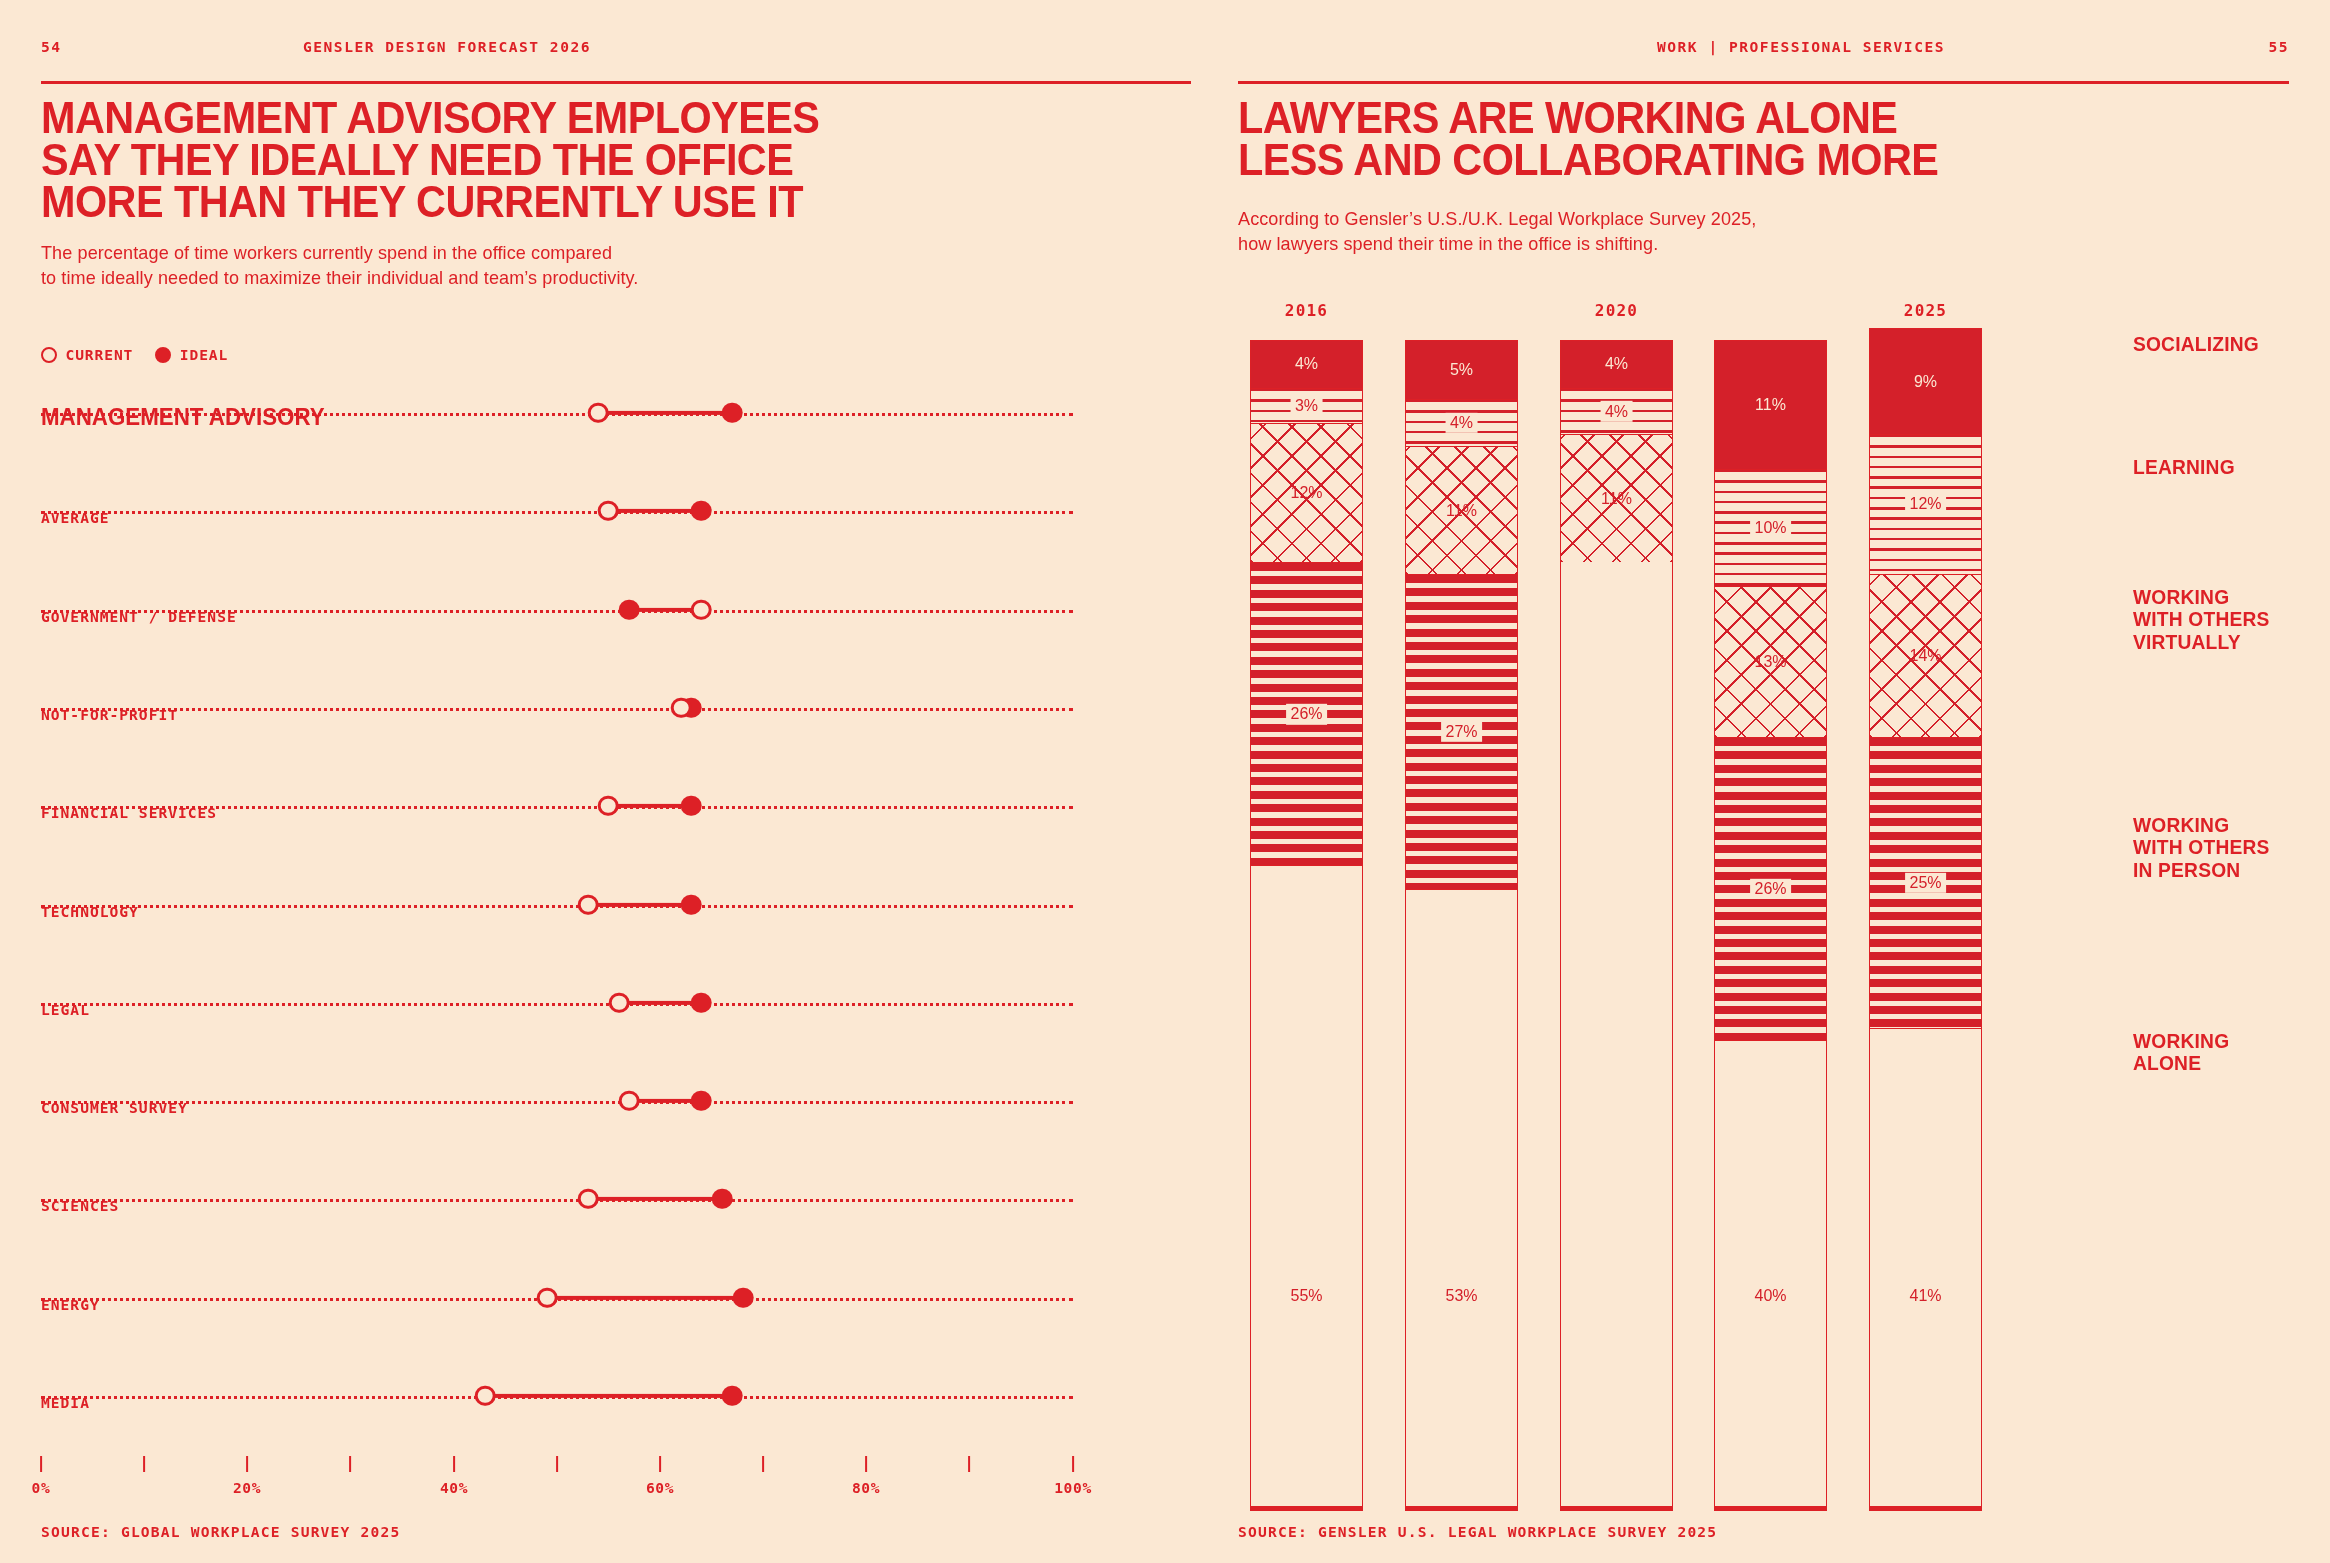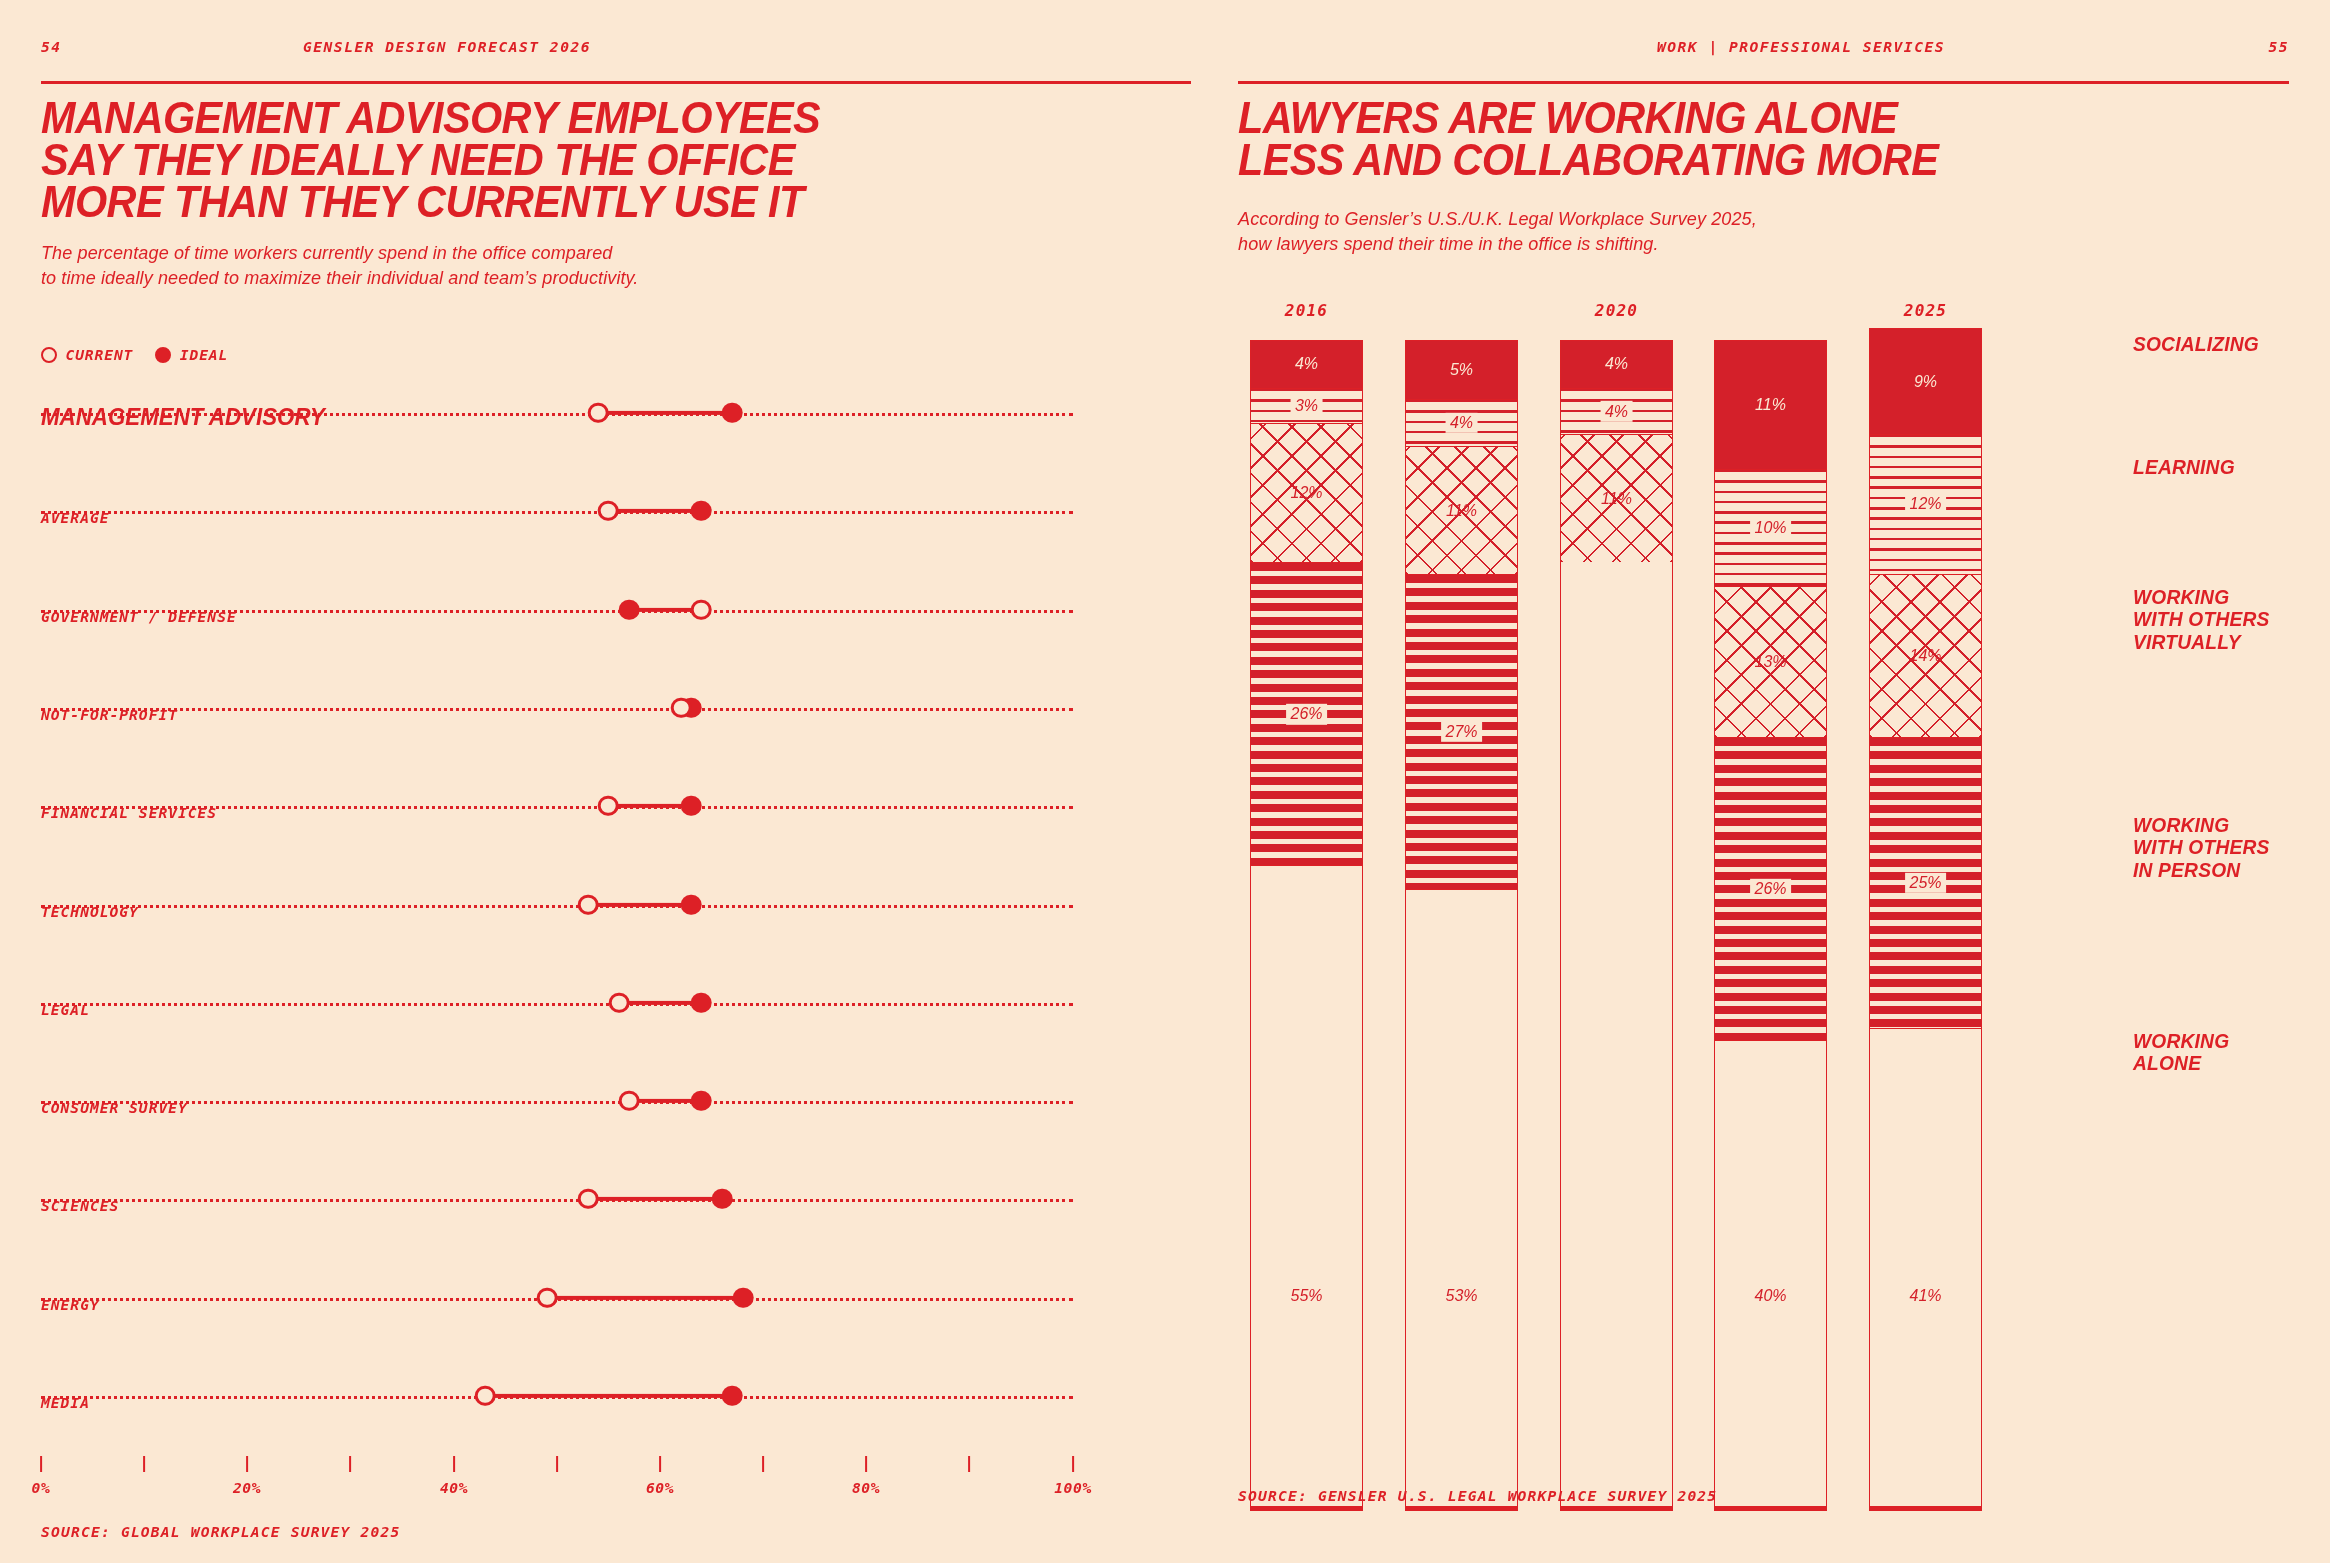--- a/index.html
+++ b/index.html
@@ -10,21 +10,21 @@
   *{box-sizing:border-box;}
   html,body{margin:0;padding:0;}
   body{
     width:2330px;height:1563px;
     background:var(--bg);
     font-family:"Liberation Sans", sans-serif;
     color:var(--red);
     overflow:hidden;
     position:relative;
   }
-  .spread{position:absolute;inset:0;display:flex;font-style:italic;}
+  .spread{position:absolute;inset:0;display:flex;}
   .page{position:relative;height:1563px;}
   .page-left{width:1232px;}
   .page-right{width:1098px;}
 
   
   .runhead{
     position:absolute;top:38px;
     font-family:"DejaVu Sans Mono","Liberation Mono",monospace;
     font-size:14.6px;letter-spacing:1.5px;font-weight:700;
     color:var(--red);white-space:nowrap;
@@ -116,21 +116,21 @@
     font-size:14.6px;letter-spacing:0.6px;font-weight:700;color:var(--red);
     transform:translateX(-50%);white-space:nowrap;
   }
   .source{
     position:absolute;
     font-family:"DejaVu Sans Mono","Liberation Mono",monospace;
     font-size:14.6px;letter-spacing:1.2px;font-weight:700;color:var(--red);
     white-space:nowrap;
   }
   .source-l{left:41px;top:1523px;}
-  .source-r{left:6px;top:1487px;}
+  .source-r{left:6px;top:1523px;}
 
   
   .barchart{position:absolute;left:0;top:303px;width:1098px;height:1208px;}
   .bar-col{position:absolute;bottom:0;width:113px;}
   .bar-year{
     position:absolute;top:-39px;left:50%;transform:translateX(-50%);
     font-family:"DejaVu Sans Mono","Liberation Mono",monospace;
     font-size:16px;letter-spacing:1.2px;font-weight:700;color:var(--red);
   }
   .bar-stack{

